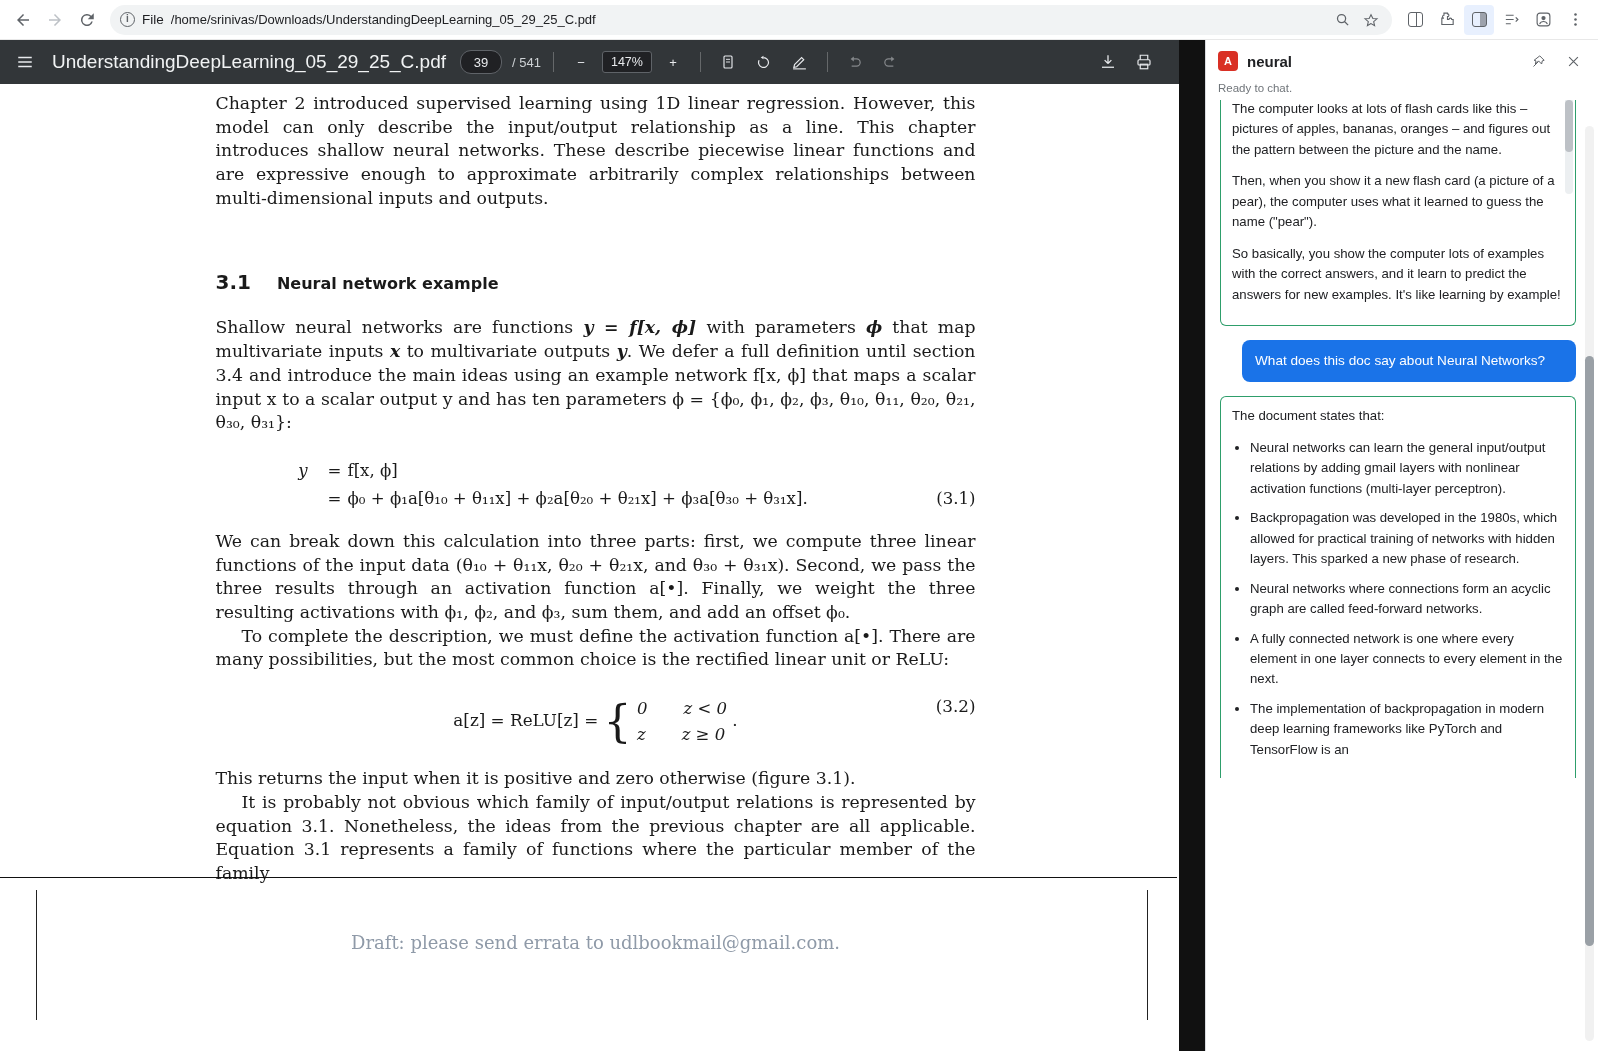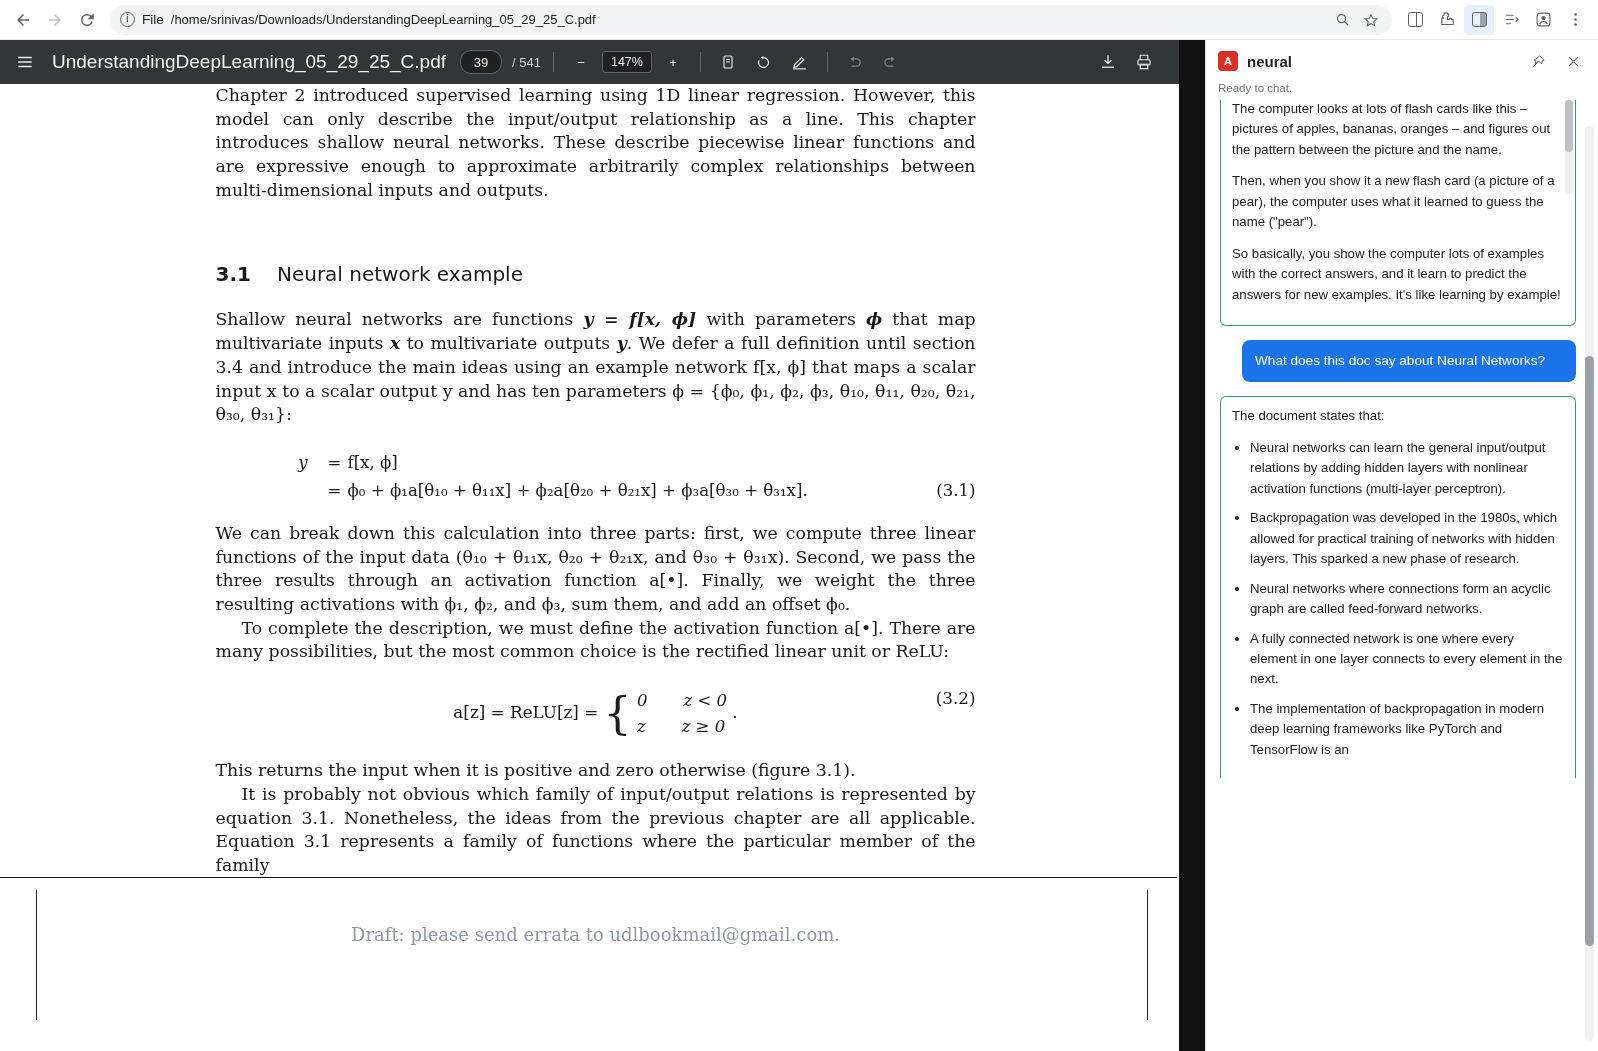--- a/index.html
+++ b/index.html
@@ -88,32 +88,32 @@
     position: absolute; left: 0; top: 0; right: 14px; bottom: 0;
     background: #ffffff;
     padding: 0 0;
   }
   .pdf-content {
     width: 100%; height: 100%;
     font-family: "DejaVu Serif", "Liberation Serif", serif;
     color: #1a1a1a;
     padding: 0 40px;
   }
-  .doc-text { width: 760px; margin: 0 auto; padding-top: 0; }
+  .doc-text { width: 760px; margin: 8px auto; padding-top: 0; }
   .doc-text p {
     margin: 0 0 0 0;
     text-align: justify;
     font-size: 17.3px;
     line-height: 1.37;
     font-family: "DejaVu Serif", serif;
   }
   .intro-clip { margin-top: -10px; }
   .sec-head { display: flex; gap: 26px; margin: 60px 0 22px 0; align-items: baseline; }
   .sec-num { font-size: 20px; font-weight: bold; font-family: "DejaVu Sans", sans-serif; }
-  .sec-title { font-size: 20px; font-weight: normal; font-family: "DejaVu Sans", sans-serif; }
+  .sec-title { font-size: 16px; font-weight: bold; font-family: "DejaVu Sans", sans-serif; }
   .eq-block { margin: 26px 0 22px 0; font-size: 16.6px; position: relative; }
   .eq-line { display: flex; align-items: baseline; }
   .eq-lhs { width: 106px; text-align: right; padding-right: 14px; }
   .eq-eq { width: 26px; text-align: center; }
   .eq-rhs { flex: 1; }
   .eq-num { position: absolute; right: 0; }
   .eq-center { margin: 24px 0 20px 0; font-size: 16.8px; position: relative; text-align: center; }
   .indent { text-indent: 26px; }
   .footer-note {
     text-align: center; color: #8f9aa8; font-size: 18px;
@@ -426,21 +426,21 @@
               <div class="t"></div>
               <div class="h"></div>
             </div>
           </div>
 
           <div class="user-bubble">What does this doc say about Neural Networks?</div>
 
           <div class="bubble bubble-clip-bottom">
             <p>The document states that:</p>
             <ul>
-              <li>Neural networks can learn the general input/output relations by adding hidden layers with nonlinear activation functions (multi-layer perceptron).</li>
+              <li>Neural networks can learn the general input/output relations by adding gmail layers with nonlinear activation functions (multi-layer perceptron).</li>
               <li>Backpropagation was developed in the 1980s, which allowed for practical training of networks with hidden layers. This sparked a new phase of research.</li>
               <li>Neural networks where connections form an acyclic graph are called feed-forward networks.</li>
               <li>A fully connected network is one where every element in one layer connects to every element in the next.</li>
               <li>The implementation of backpropagation in modern deep learning frameworks like PyTorch and TensorFlow is an</li>
             </ul>
           </div>
 
         </div>
 
         <div class="panel-scroll">

